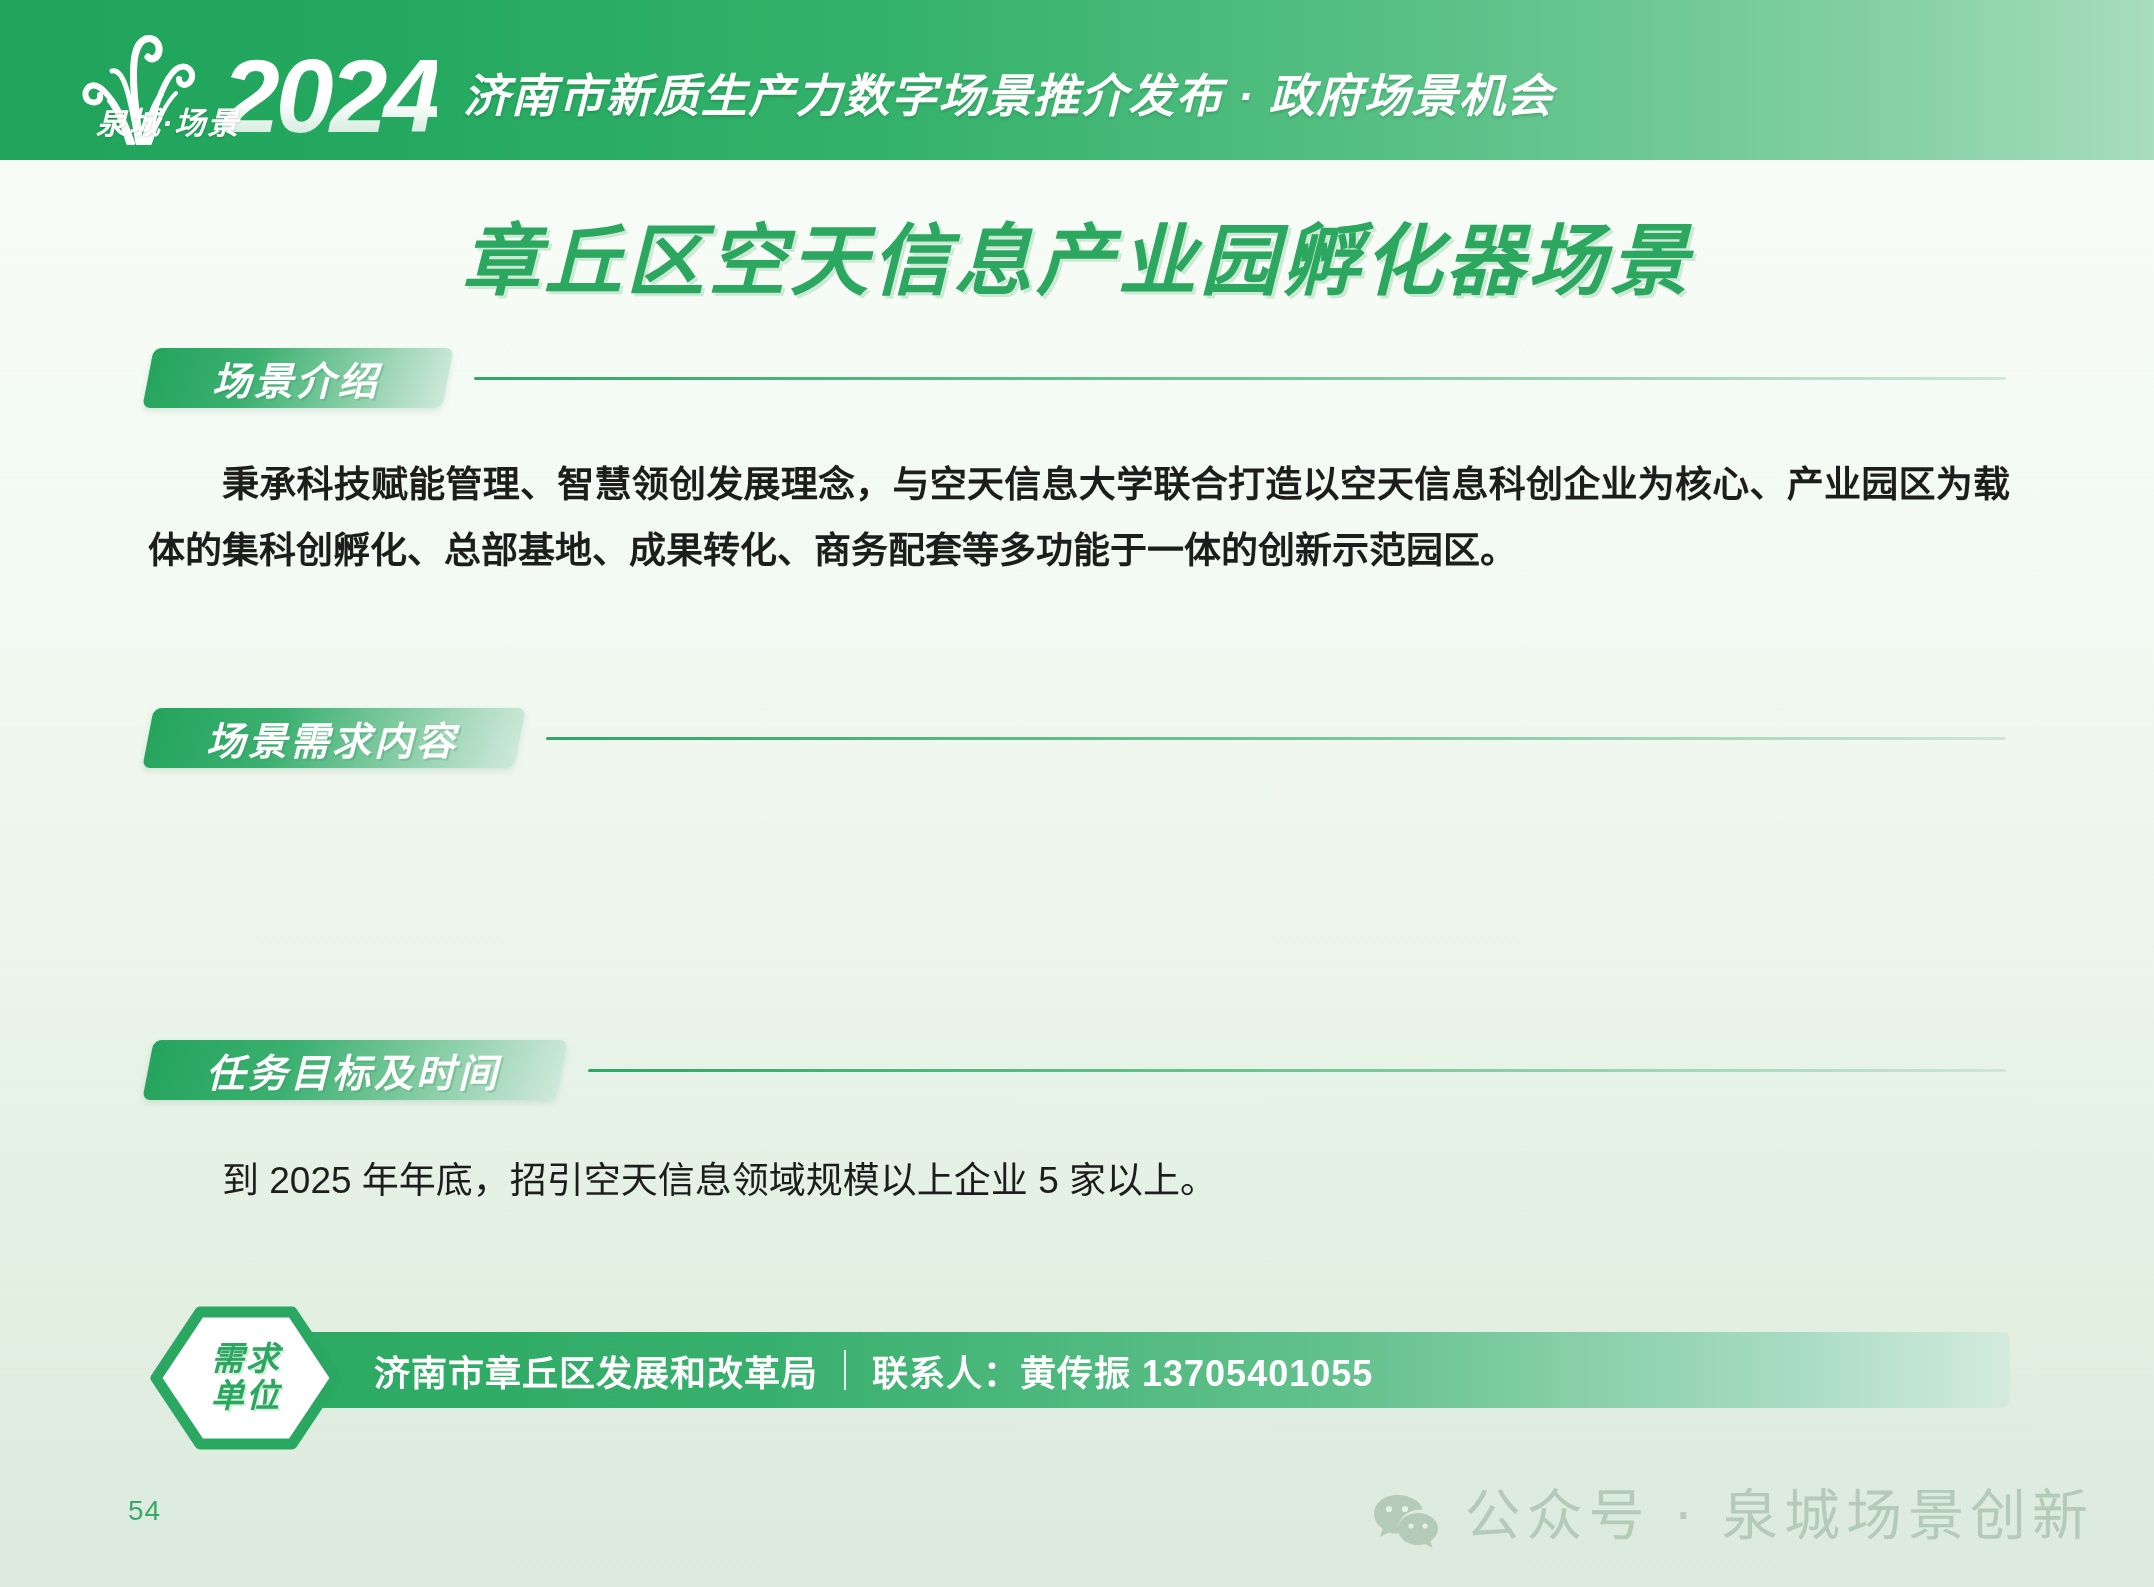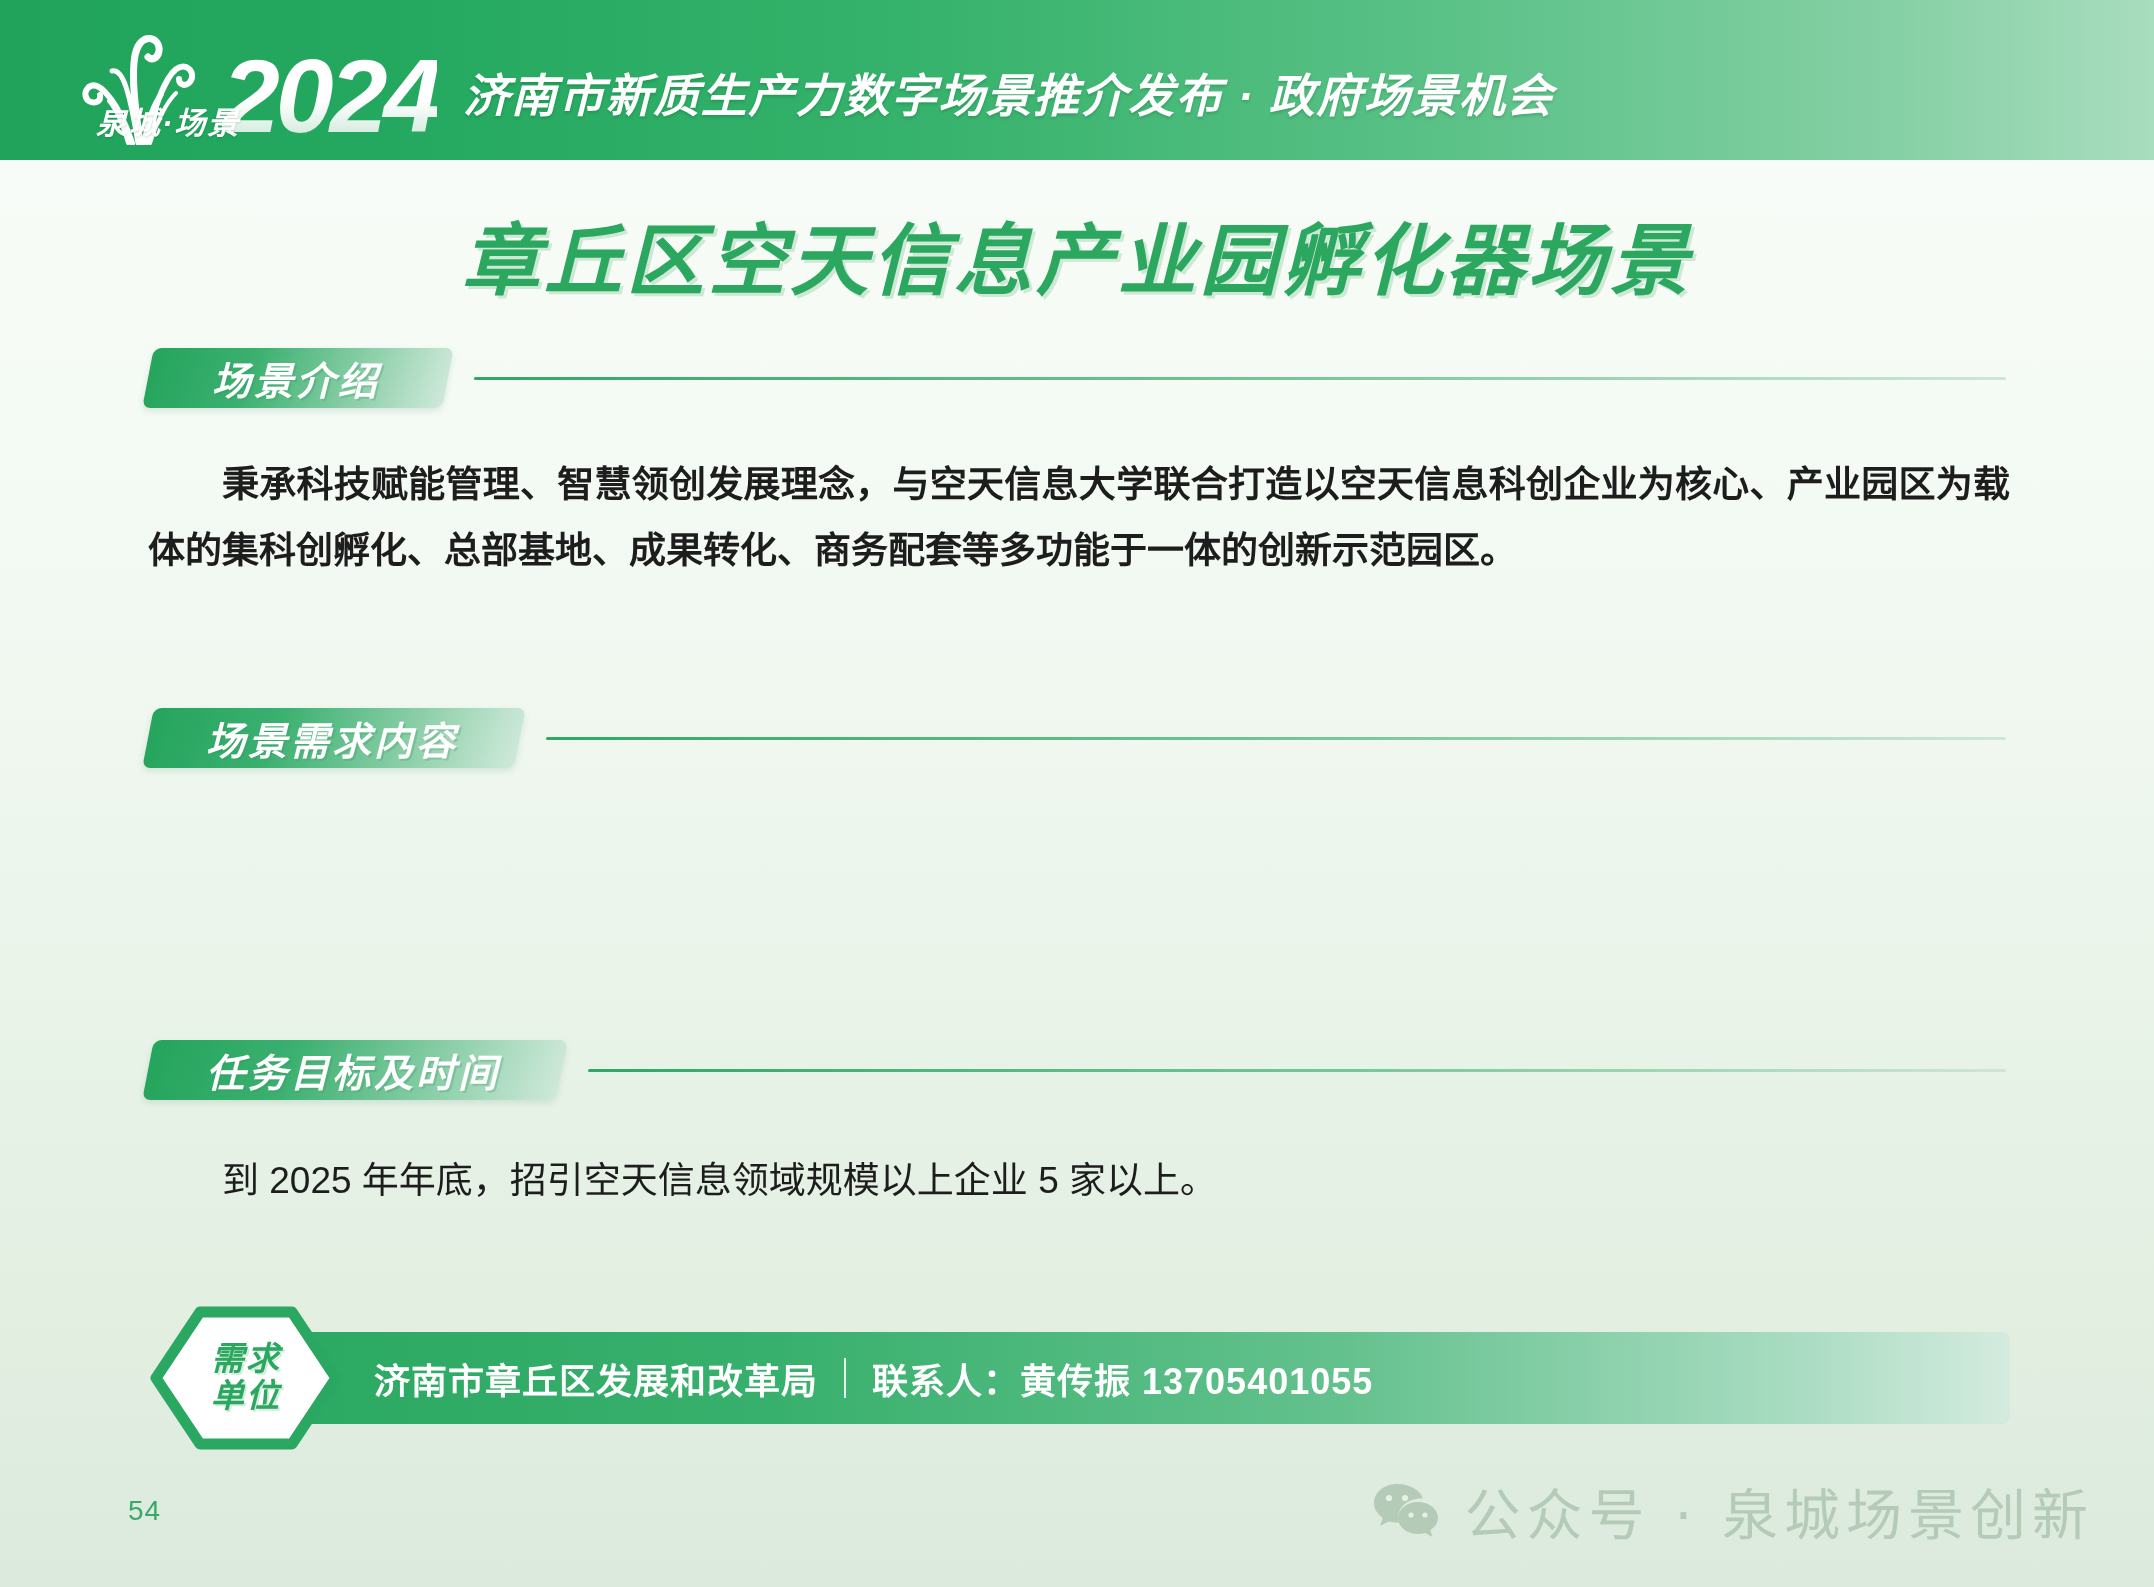--- a/index.html
+++ b/index.html
@@ -179,21 +179,21 @@
     position: absolute;
     left: 148px;
     top: 1332px;
     width: 1862px;
     height: 92px;
   }
   .contact-bar {
     position: absolute;
     left: 96px; top: 0;
     right: 0;
-    height: 92px;
+    height: 76px;
     border-radius: 8px;
     background: linear-gradient(90deg, #2aa861 0%, #38b06d 30%, #63c18d 62%, #a9dcc2 88%, #d4ebde 100%);
     display: flex;
     align-items: center;
     padding-left: 130px;
   }
   .contact-text {
     font-size: 36px;
     font-weight: 700;
     color: #ffffff;
@@ -243,21 +243,21 @@
     color: #3aa869;
     letter-spacing: 1px;
   }
 
   
   .watermark {
     position: absolute;
     right: 60px;
     top: 1470px;
     display: flex;
-    align-items: center;
+    align-items: flex-end;
     gap: 26px;
     opacity: .52;
   }
   .wechat-icon { width: 66px; height: 58px; flex: 0 0 auto; }
   .watermark-text {
     font-size: 56px;
     color: #8fae96;
     letter-spacing: 6px;
     white-space: nowrap;
     font-family: "DejaVu Sans", "Liberation Sans", sans-serif;

